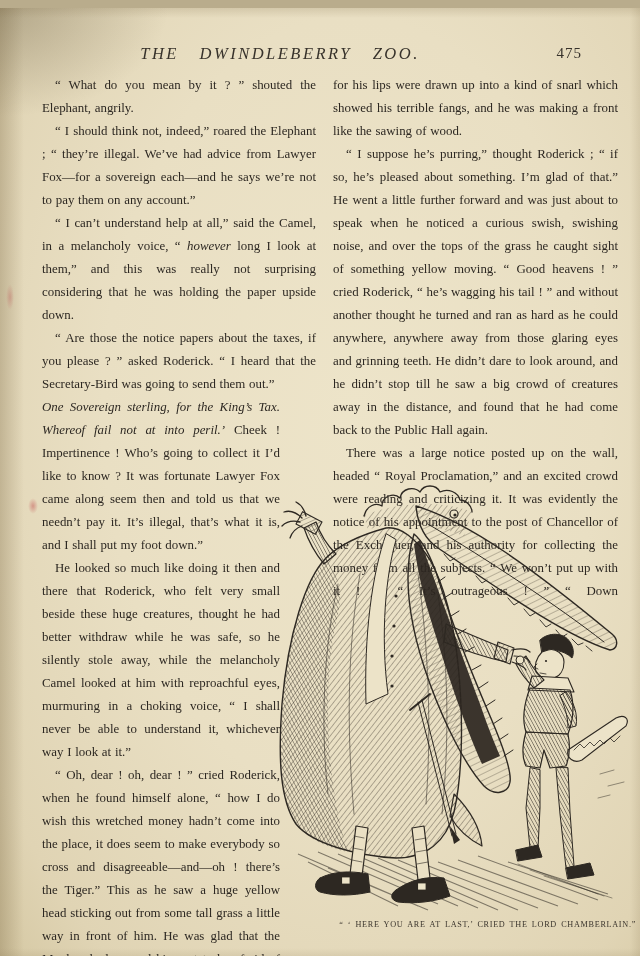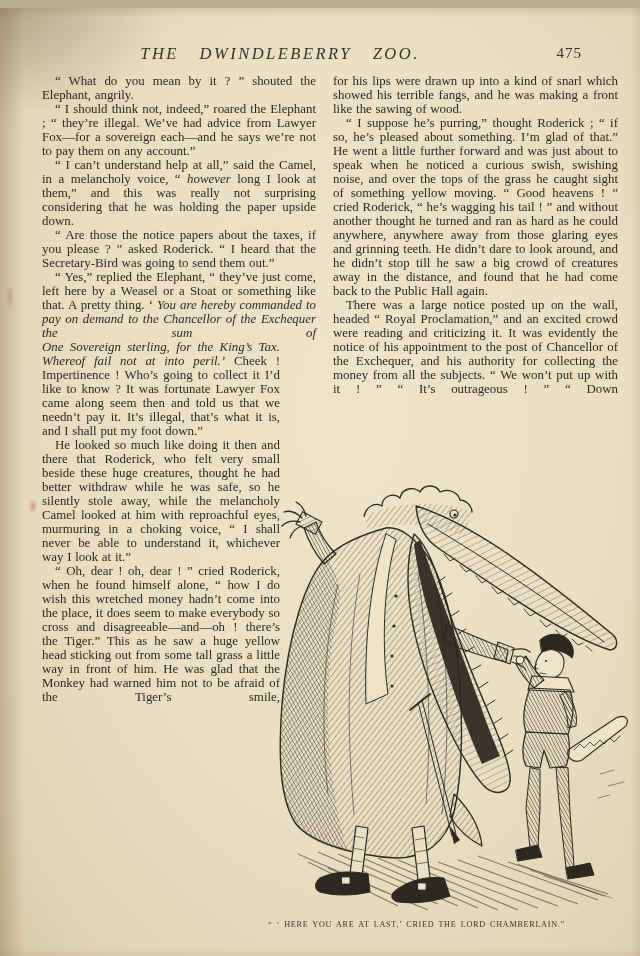--- a/index.html
+++ b/index.html
@@ -35,31 +35,31 @@
     color:#37322b;
   }
   .page-number{position:absolute;right:58px;top:1px;font-size:15px;letter-spacing:1px;color:#37322b;}
 
   .col{position:absolute;top:66px;}
   .col-left{left:42px;width:274px;}
   .col-right{left:333px;width:285px;}
   .narrow{width:238px;}
   .para{
     margin:0;text-align:justify;
-    font-size:12.9px;line-height:14px;
+    font-size:12.9px;line-height:23px;
     word-spacing:.5px;
   }
   .indent{text-indent:13px;}
   .force-justify{text-align-last:justify;}
   .it{font-style:italic;}
 
   .illustration{position:absolute;left:268px;top:456px;width:368px;height:476px;}
   .illustration svg{display:block;}
   .caption{
-    margin-top:4px;text-align:left;
+    margin-top:4px;text-align:right;
     font-size:8.2px;letter-spacing:.7px;word-spacing:1.5px;
     color:#3a342c;
   }
 </style>
 </head>
 <body>
 
 <div class="page">
 
   <div class="edge-left"></div>
@@ -73,21 +73,20 @@
   <div class="header">
     <div class="running-title">THE DWINDLEBERRY ZOO.</div>
     <div class="page-number">475</div>
   </div>
 
   <div class="col col-left">
     <p class="para indent">“ What do you mean by it ? ” shouted the Elephant, angrily.</p>
     <p class="para indent">“ I should think not, indeed,” roared the Elephant ; “ they’re illegal.  We’ve had advice from Lawyer Fox—for a sovereign each—and he says we’re not to pay them on any account.”</p>
     <p class="para indent"><span>“ I can’t understand help at all,” said the Camel, in a melancholy voice, “ </span><span class="it">however</span><span> long I look at them,” and this was really not surprising considering that he was holding the paper upside down.</span></p>
     <p class="para indent">“ Are those the notice papers about the taxes, if you please ? ” asked Roderick.  “ I heard that the Secretary-Bird was going to send them out.”</p>
-    <p class="para indent force-justify"><span>“ Yes,” replied the Elephant, “ they’ve just come, left here by a Weasel or a Stoat or something like that.  A pretty thing.  ‘ </span><span class="it">You are hereby commanded to pay on demand to the Chancellor of the Exchequer the sum of</span></p>
     <div class="narrow">
       <p class="para"><span class="it">One Sovereign sterling, for the King’s Tax.  Whereof fail not at into peril.’</span><span> Cheek !  Impertinence !  Who’s going to collect it I’d like to know ?  It was fortunate Lawyer Fox came along seem then and told us that we needn’t pay it.  It’s illegal, that’s what it is, and I shall put my foot down.”</span></p>
       <p class="para indent">He looked so much like doing it then and there that Roderick, who felt very small beside these huge creatures, thought he had better withdraw while he was safe, so he silently stole away, while the melancholy Camel looked at him with reproachful eyes, murmuring in a choking voice, “ I shall never be able to understand it, whichever way I look at it.”</p>
       <p class="para indent force-justify">“ Oh, dear !  oh, dear ! ” cried Roderick, when he found himself alone, “ how I do wish this wretched money hadn’t come into the place, it does seem to make everybody so cross and disagreeable—and—oh ! there’s the Tiger.”  This as he saw a huge yellow head sticking out from some tall grass a little way in front of him.  He was glad that the Monkey had warned him not to be afraid of the Tiger’s smile,</p>
     </div>
   </div>
 
   <div class="col col-right">
     <p class="para">for his lips were drawn up into a kind of snarl which showed his terrible fangs, and he was making a front like the sawing of wood.</p>
     <p class="para indent">“ I suppose he’s purring,” thought Roderick ; “ if so, he’s pleased about something.  I’m glad of that.”  He went a little further forward and was just about to speak when he noticed a curious swish, swishing noise, and over the tops of the grass he caught sight of something yellow moving.  “ Good heavens ! ” cried Roderick, “ he’s wagging his tail ! ” and without another thought he turned and ran as hard as he could anywhere, anywhere away from those glaring eyes and grinning teeth.  He didn’t dare to look around, and he didn’t stop till he saw a big crowd of creatures away in the distance, and found that he had come back to the Public Hall again.</p>

